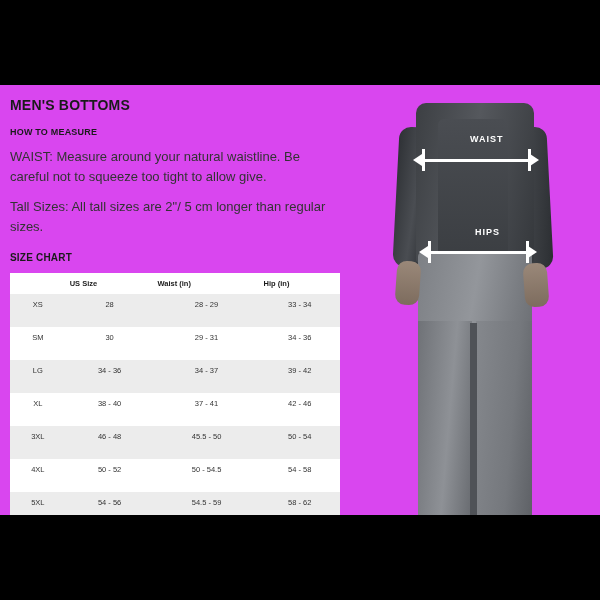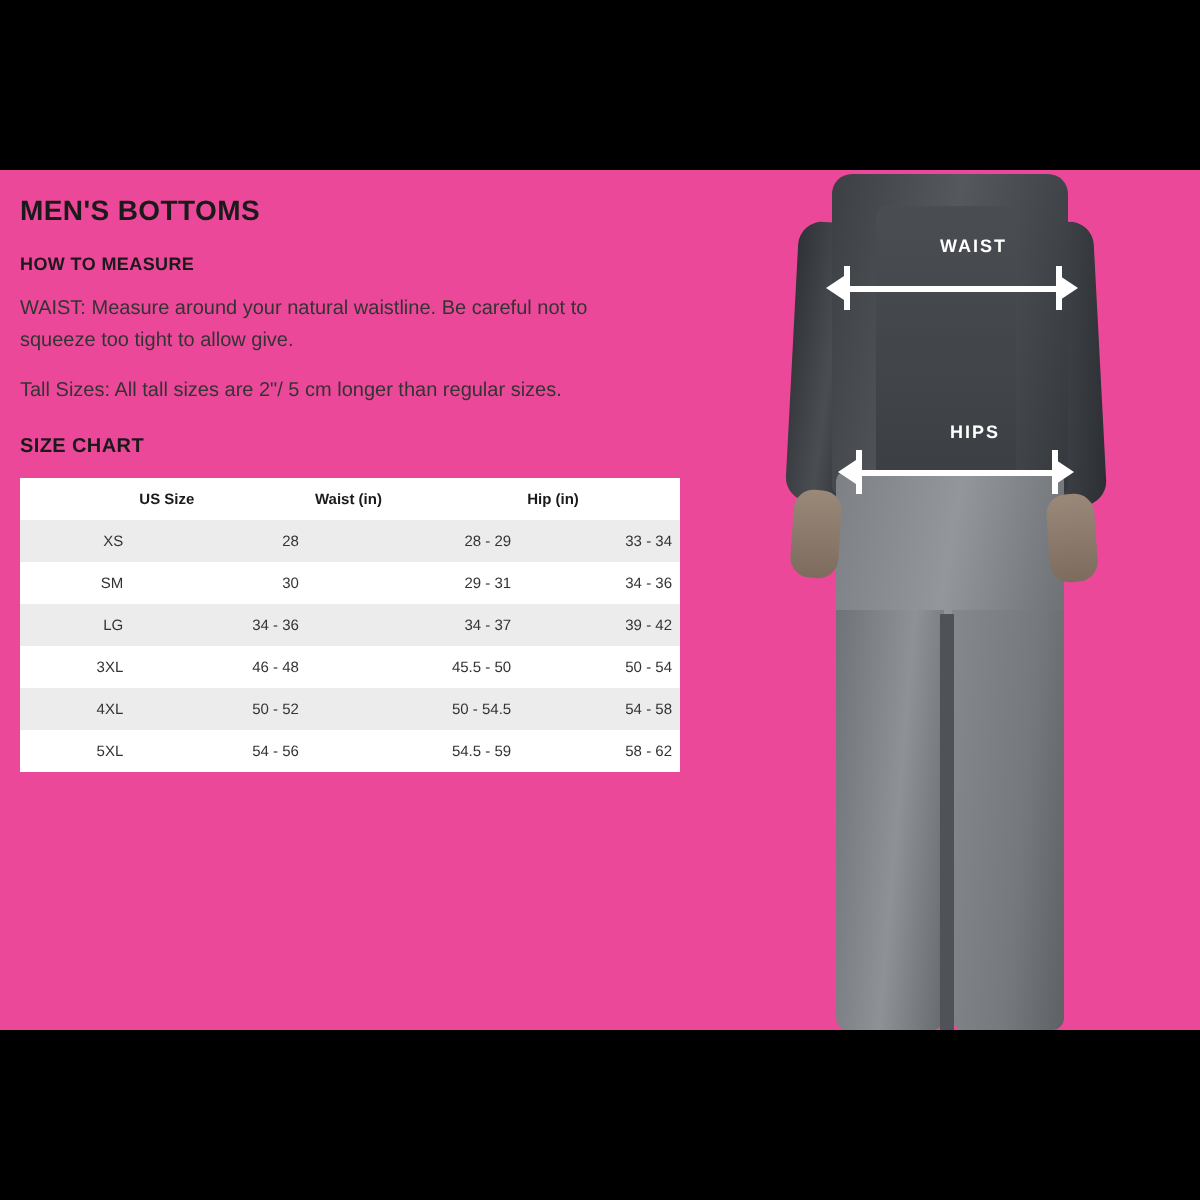--- a/index.html
+++ b/index.html
@@ -12,21 +12,21 @@
     height: 600px;
     overflow: hidden;
     font-family: "Liberation Sans", sans-serif;
   }
   .page {
     position: absolute;
     left: 0;
     top: 85px;
     width: 600px;
     height: 430px;
-    background: #ec4899;
+    background: #d946ef;
     overflow: hidden;
   }
   .content {
     position: absolute;
     left: 10px;
     top: 12px;
     width: 340px;
   }
   .title {
     font-size: 14px;
@@ -36,21 +36,21 @@
     margin: 0 0 14px 0;
   }
   .subtitle {
     font-size: 9px;
     font-weight: bold;
     color: #1a1a1a;
     letter-spacing: 0.2px;
     margin: 12px 0 10px 0;
   }
   .para {
-    font-size: 10px;
+    font-size: 13px;
     line-height: 1.55;
     color: #333333;
     margin: 0 16px 10px 0;
     max-width: 330px;
   }
   .para.tall {
     margin-bottom: 14px;
   }
   .sizechart-label {
     font-size: 10px;
@@ -67,40 +67,40 @@
   }
   table.size-table th {
     text-align: left;
     font-size: 7.5px;
     font-weight: bold;
     color: #1a1a1a;
     padding: 6px 4px 6px 4px;
     background: #ffffff;
   }
   table.size-table td {
-    padding: 6px 4px 6px 4px;
-    text-align: right;
+    padding: 6px 4px 18px 4px;
+    text-align: center;
     vertical-align: middle;
   }
   table.size-table tbody tr:nth-child(odd) td {
     background: #ececec;
   }
   table.size-table tbody tr:nth-child(even) td {
     background: #ffffff;
   }
   .col-size { width: 52px; }
   .col-us { width: 88px; }
   .col-waist { width: 108px; }
   .col-hip { width: 80px; }
 
   
   .figure {
     position: absolute;
     left: 360px;
-    top: 0;
+    top: 16px;
     width: 240px;
     height: 430px;
     overflow: hidden;
   }
   .torso {
     position: absolute;
     left: 56px;
     top: 2px;
     width: 118px;
     height: 160px;
@@ -255,20 +255,26 @@
           <td>SM</td>
           <td>30</td>
           <td>29 - 31</td>
           <td>34 - 36</td>
         </tr>
         <tr>
           <td>LG</td>
           <td>34 - 36</td>
           <td>34 - 37</td>
           <td>39 - 42</td>
+        </tr>
+        <tr>
+          <td>XL</td>
+          <td>38 - 40</td>
+          <td>37 - 41</td>
+          <td>42 - 46</td>
         </tr>
         <tr>
           <td>3XL</td>
           <td>46 - 48</td>
           <td>45.5 - 50</td>
           <td>50 - 54</td>
         </tr>
         <tr>
           <td>4XL</td>
           <td>50 - 52</td>

